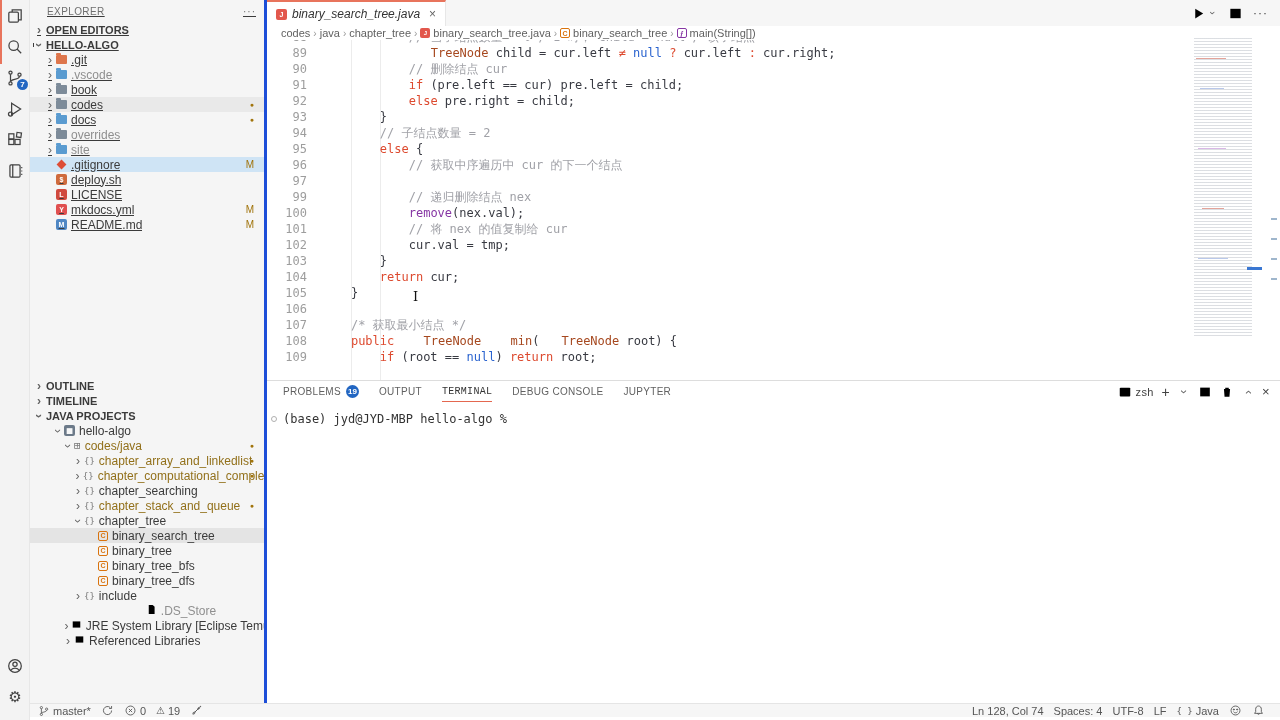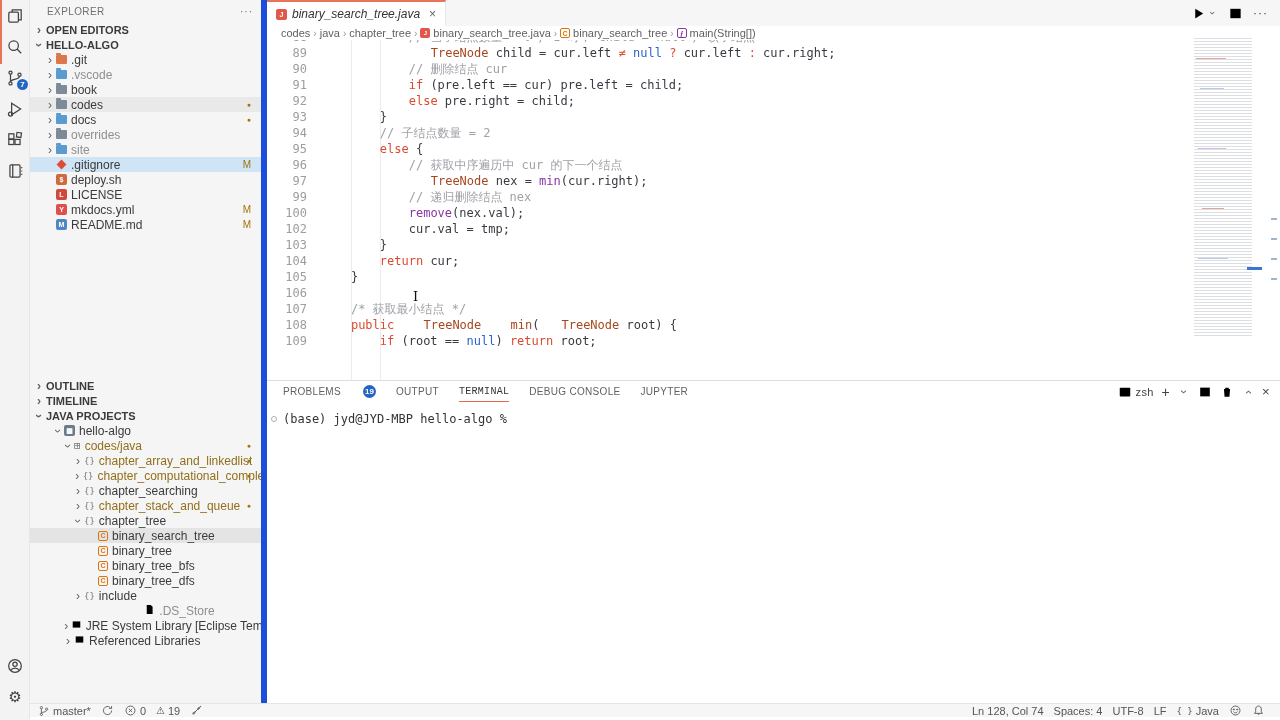--- a/index.html
+++ b/index.html
@@ -13,21 +13,21 @@
     justify-content:center; color:#424242; cursor:pointer; }
   .ab-item svg { stroke:#424242; fill:none; stroke-width:1.1; }
   .ab-badge { position:absolute; right:2px; bottom:3px; background:#2266c2; color:#fff;
     font-size:8px; line-height:11px; min-width:11px; height:11px; border-radius:6px;
     text-align:center; font-weight:bold; }
   #active-view-indicator { position:absolute; left:0; top:0; width:2px; height:64px; background:#e8745c; }
   #ab-bottom { position:absolute; left:0; bottom:8px; width:30px; }
 
   
   #sidebar { position:absolute; left:30px; top:0; width:237px; height:703px;
-    background:#f5f5f5; border-right:6px solid #1d4ed8; font-size:12px; color:#3b3b3b; }
+    background:#f5f5f5; border-right:3px solid #1d4ed8; font-size:12px; color:#3b3b3b;text-decoration:underline; }
   #sb-header { height:22px; display:flex; align-items:center; padding:0 8px 0 17px;
     font-size:10px; color:#6f6f6f; letter-spacing:.4px; }
   #sb-header .more { margin-left:auto; color:#6f6f6f; cursor:pointer; letter-spacing:1px; }
   .sec-row { height:15px; display:flex; align-items:center; font-weight:bold;
     font-size:11px; padding-left:2px; cursor:pointer; color:#3b3b3b; }
   .sec-row .chev { width:14px; }
   .tree-row { position:relative; height:15px; display:flex; align-items:center; cursor:pointer; }
   .tree-row .lbl { margin-left:4px; white-space:nowrap; overflow:hidden; }
   .tree-row .right-badge { position:absolute; right:10px; font-size:10px; color:#a1740c; }
   .chev { display:inline-block; width:12px; text-align:center; color:#646464;
@@ -84,21 +84,21 @@
   .mm-colored { position:absolute; height:1px; }
   #overview-ruler { position:absolute; top:28px; right:0; width:12px; height:352px; }
   #overview-cursor { position:absolute; right:18px; top:267px; width:15px; height:3px; background:#3a77d2; }
   .ov-mark { position:absolute; right:3px; width:6px; height:2px; background:#9fb6cc; }
 
   
   #panel { position:absolute; left:267px; right:0; top:380px; height:323px; background:#fff;
     border-top:1px solid #dddddd; }
   #panel-tabs { height:21px; display:flex; align-items:center; padding-left:16px; gap:20px;
     font-size:10px; color:#616161; letter-spacing:.3px; }
-  .ptab { display:flex; align-items:center; gap:22px; height:21px; cursor:pointer; }
+  .ptab { display:flex; align-items:center; gap:5px; height:21px; cursor:pointer; }
   .ptab.active { color:#333; border-bottom:1px solid #e4674f;font-family:Liberation Mono, monospace; }
   .ptab .pbadge { background:#2266c2; color:#fff; border-radius:7px; min-width:13px; height:13px;
     font-size:8px; line-height:13px; text-align:center; font-weight:bold; letter-spacing:0; }
   #panel-controls { margin-left:auto; display:flex; align-items:center; gap:8px; padding-right:10px;
     color:#424242; font-size:11px; }
   #panel-controls .pc { display:flex; align-items:center; cursor:pointer; }
   #terminal-body { position:relative; padding:10px 0 0 16px; font-family:"DejaVu Sans Mono", monospace;
     font-size:12px; color:#333; }
   #term-decoration { position:absolute; left:4px; top:14px; width:6px; height:6px;
     border:1px solid #b0b0b0; border-radius:50%; }
@@ -443,23 +443,24 @@
     <div id="code-inner">
         <div class="code-line"><span class="ln">88</span><span class="ltxt"><span>            </span><span class="tk-cmt">// 当子结点数量 = 0 / 1 时， child = null / 该子结点</span></span></div>
         <div class="code-line"><span class="ln">89</span><span class="ltxt"><span>            </span><span class="tk-typ">TreeNode</span><span class="tk-def"> child </span><span class="tk-def">=</span><span class="tk-def"> cur.left </span><span class="tk-opr">≠</span><span class="tk-def"> </span><span class="tk-lit">null</span><span class="tk-def"> </span><span class="tk-opr">?</span><span class="tk-def"> cur.left </span><span class="tk-opr">:</span><span class="tk-def"> cur.right;</span></span></div>
         <div class="code-line"><span class="ln">90</span><span class="ltxt"><span>            </span><span class="tk-cmt">// 删除结点 cur</span></span></div>
         <div class="code-line"><span class="ln">91</span><span class="ltxt"><span>            </span><span class="tk-kw">if</span><span class="tk-def"> (pre.left </span><span class="tk-def">==</span><span class="tk-def"> cur) pre.left </span><span class="tk-def">=</span><span class="tk-def"> child;</span></span></div>
         <div class="code-line"><span class="ln">92</span><span class="ltxt"><span>            </span><span class="tk-kw">else</span><span class="tk-def"> pre.right </span><span class="tk-def">=</span><span class="tk-def"> child;</span></span></div>
         <div class="code-line"><span class="ln">93</span><span class="ltxt"><span>        </span><span class="tk-def">}</span></span></div>
         <div class="code-line"><span class="ln">94</span><span class="ltxt"><span>        </span><span class="tk-cmt">// 子结点数量 = 2</span></span></div>
         <div class="code-line"><span class="ln">95</span><span class="ltxt"><span>        </span><span class="tk-kw">else</span><span class="tk-def"> {</span></span></div>
         <div class="code-line"><span class="ln">96</span><span class="ltxt"><span>            </span><span class="tk-cmt">// 获取中序遍历中 cur 的下一个结点</span></span></div>
-        <div class="code-line"><span class="ln">97</span><span class="ltxt"><span>            </span><span class="tk-typ">TreeNode</span><span class="tk-def"> nex </span><span class="tk-def">=</span><span class="tk-def"> </span><span class="tk-fn">min</span><span class="tk-def">(cur.right);</span></span></div>
+        <div class="code-line"><span class="ln">97</span></div>
         <div class="code-line"><span class="ln">99</span><span class="ltxt"><span>            </span><span class="tk-cmt">// 递归删除结点 nex</span></span></div>
         <div class="code-line"><span class="ln">100</span><span class="ltxt"><span>            </span><span class="tk-fn">remove</span><span class="tk-def">(nex.val);</span></span></div>
+        <div class="code-line"><span class="ln">101</span><span class="ltxt"><span>            </span><span class="tk-cmt">// 将 nex 的值复制给 cur</span></span></div>
         <div class="code-line"><span class="ln">102</span><span class="ltxt"><span>            </span><span class="tk-def">cur.val </span><span class="tk-def">=</span><span class="tk-def"> tmp;</span></span></div>
         <div class="code-line"><span class="ln">103</span><span class="ltxt"><span>        </span><span class="tk-def">}</span></span></div>
         <div class="code-line"><span class="ln">104</span><span class="ltxt"><span>        </span><span class="tk-kw">return</span><span class="tk-def"> cur;</span></span></div>
         <div class="code-line"><span class="ln">105</span><span class="ltxt"><span>    </span><span class="tk-def">}</span></span></div>
         <div class="code-line"><span class="ln">106</span><span class="ltxt"><span></span></span></div>
         <div class="code-line"><span class="ln">107</span><span class="ltxt"><span>    </span><span class="tk-cmt">/* 获取最小结点 */</span></span></div>
         <div class="code-line"><span class="ln">108</span><span class="ltxt"><span>    </span><span class="tk-kw">public</span><span class="tk-def"> </span><span class="tk-typ">TreeNode</span><span class="tk-def"> </span><span class="tk-typ">min</span><span class="tk-def">(</span><span class="tk-typ">TreeNode</span><span class="tk-def"> root) {</span></span></div>
         <div class="code-line"><span class="ln">109</span><span class="ltxt"><span>        </span><span class="tk-kw">if</span><span class="tk-def"> (root </span><span class="tk-def">==</span><span class="tk-def"> </span><span class="tk-lit">null</span><span class="tk-def">) </span><span class="tk-kw">return</span><span class="tk-def"> root;</span></span></div>
       </div>
     <div id="cursor-ibeam" style="left:146px; top:249px;">I</div>

